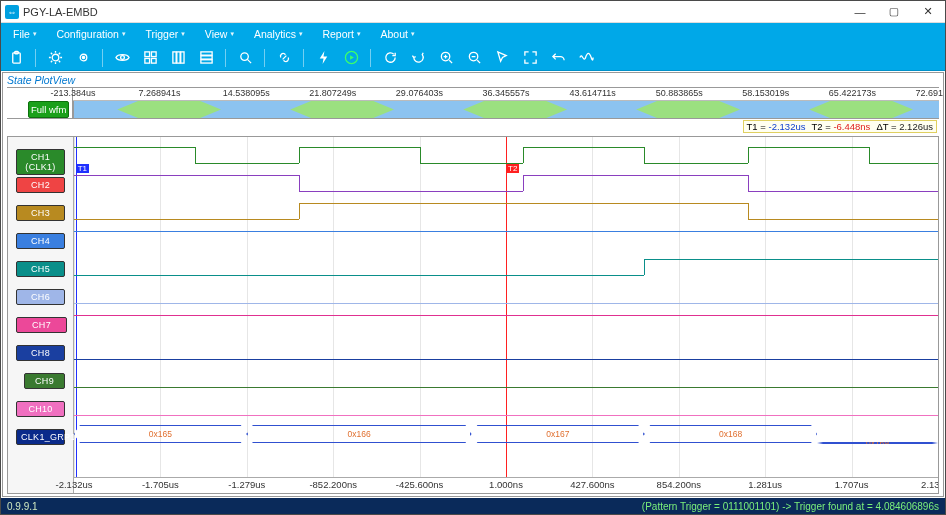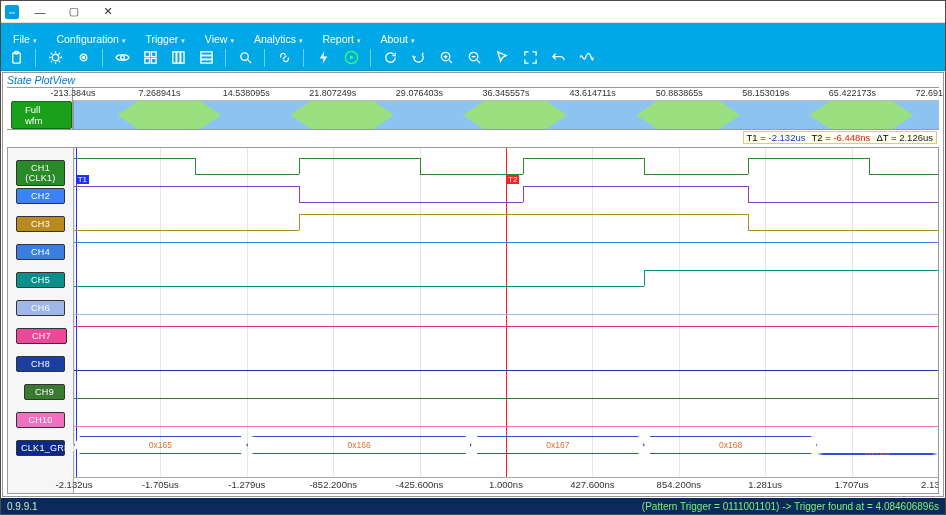--- a/index.html
+++ b/index.html
@@ -4,36 +4,36 @@
 <style>
   * { box-sizing: border-box; margin: 0; padding: 0; }
   html, body { width: 946px; height: 515px; font-family: "Segoe UI", Arial, sans-serif; font-size: 10px; background: #fff; }
   .window { width: 946px; height: 515px; border: 1px solid #4a4a4a; display: flex; flex-direction: column; background:#fff; }
   .titlebar { height: 22px; background: #fff; display: flex; align-items: center; border-bottom:1px solid #ddd;}
   .titlebar .icon { width:14px; height:14px; margin:0 4px; background:#00a0e0; border-radius:2px; display:flex; align-items:center; justify-content:center; color:#fff; font-size:9px;}
   .titlebar .title { flex:1; font-size:11px; color:#333; }
   .winbtns { display:flex; }
   .winbtn { width:34px; height:22px; display:flex; align-items:center; justify-content:center; font-size:11px; color:#333; }
   .menubar { height:22px; background:#00a8e8; display:flex; align-items:stretch; padding:0 2px; color:#fff; }
-  .menubar .mitem { padding:0 10px; display:flex; align-items:flex-end; font-size:10.5px; position:relative;}
+  .menubar .mitem { padding:0 10px; display:flex; align-items:center; font-size:10.5px; position:relative;}
   .menubar .mitem .dd { font-size:7px; margin-left:3px; opacity:.9;}
   .toolbar { height:26px; background:#00a8e8; display:flex; align-items:center; padding:0 4px; gap:6px; border-bottom:1px solid #0090c8;}
   .toolbar .tbtn { width:22px; height:22px; display:flex; align-items:center; justify-content:center; color:#fff; border-radius:2px; }
   .toolbar .sep { width:1px; height:18px; background:rgba(255,255,255,.45); margin:0 2px;}
   .toolbar svg { width:15px; height:15px; stroke:#fff; fill:none; stroke-width:1.4; }
   .toolbar .green svg { stroke:#3cff6a; }
   .body { flex:1; background:#fff; display:flex; flex-direction:column; border:1px solid #999; margin:1px; overflow:hidden;}
   .spv-label { color:#0078d0; font-size:10.5px; font-style:italic; padding:1px 4px; }
   
   .overview { display:flex; align-items:stretch; padding:0 4px;}
   .ov-labels { display:flex; border-top:1px solid #999; border-bottom:1px solid #999;}
   .ov-left { width:66px; background:#fff; border-right:1px solid #999; display:flex; flex-direction:column; }
   .ov-axis-spacer { height:13px; }
   .full-wfm { flex:1; display:flex; align-items:center; }
-  .full-wfm span { background:#1aa01a; border:1px solid #0c700c; color:#fff; font-size:9.5px; padding:2px 13px; border-radius:2px; margin-left:4px;}
+  .full-wfm span { background:#1aa01a; border:1px solid #0c700c; color:#fff; font-size:9.5px; padding:2px 2px; border-radius:2px; margin-left:21px;}
   .ov-right { flex:1; display:flex; flex-direction:column; }
   .ov-axis { height:13px; display:flex; align-items:center; border-bottom:1px solid #bbb; background:#fff; position:relative;}
   .ov-axis .tick { position:absolute; font-size:9px; color:#333; transform:translateX(-50%); top:0;}
   .ov-wave { flex:1; background:#8cc3f0; position:relative; height:24px; border-left:1px solid #999;}
   .ov-wave .shape { position:absolute; top:0; bottom:0; background:#9be080; }
   
   .dtrow { display:flex; justify-content:flex-end; padding:1px 6px;}
   .dtbox { border:1px solid #e0d060; background:#fffff0; padding:0 3px; font-size:9.5px; display:flex; gap:6px;}
   .dtbox .t1 { color:#1040d0; }
   .dtbox .t2 { color:#e02020; }
@@ -62,20 +62,21 @@
   .statusbar { height:16px; background:#0a2a5a; color:#cfe8c0; display:flex; align-items:center; padding:0 6px; font-size:10px; justify-content:space-between;}
   .statusbar .right { color:#7bf07b; }
 </style>
 </head>
 <body>
 
 <div class="window">
 
   <div class="titlebar">
     <div class="icon">⇔</div>
+    <div class="title">PGY-LA-EMBD</div>
     <div class="winbtns">
       <div class="winbtn">—</div>
       <div class="winbtn">▢</div>
       <div class="winbtn">✕</div>
     </div>
   </div>
 
   <div class="menubar" id="menubar">
       <div class="mitem">File<span class="dd">▾</span></div>
       <div class="mitem">Configuration<span class="dd">▾</span></div>
@@ -245,21 +246,21 @@
       <div class="dtbox">
         <span><span>T1 =</span> <span class="t1">-2.132us</span></span>
         <span><span>T2 =</span> <span class="t2">-6.448ns</span></span>
         <span><span>ΔT =</span> <span class="dt">2.126us</span></span>
       </div>
     </div>
 
     <div class="main">
       <div class="ch-col" id="chcol" style="position: relative;">
           <div class="ch-badge" style="background: rgb(42, 138, 42); position: absolute; left: 4px; right: 4px; top: 10px;">CH1 (CLK1)</div>
-          <div class="ch-badge" style="background: #3b82f6; position: absolute; left: 4px; right: 4px; top: 38px;">CH2</div>
+          <div class="ch-badge" style="background: #ef4444; position: absolute; left: 4px; right: 4px; top: 38px;">CH2</div>
           <div class="ch-badge" style="background: rgb(184, 138, 32); position: absolute; left: 4px; right: 4px; top: 66px;">CH3</div>
           <div class="ch-badge" style="background: rgb(58, 127, 224); position: absolute; left: 4px; right: 4px; top: 94px;">CH4</div>
           <div class="ch-badge" style="background: rgb(10, 143, 138); position: absolute; left: 4px; right: 4px; top: 122px;">CH5</div>
           <div class="ch-badge" style="background: rgb(159, 182, 232); position: absolute; left: 4px; right: 4px; top: 150px;">CH6</div>
           <div class="ch-badge" style="background: #ec4899; position: absolute; left: 4px; right: 2px; top: 178px;">CH7</div>
           <div class="ch-badge" style="background: rgb(26, 63, 160); position: absolute; left: 4px; right: 4px; top: 206px;">CH8</div>
           <div class="ch-badge" style="background: rgb(58, 122, 48); position: absolute; left: 12px; right: 4px; top: 234px;">CH9</div>
           <div class="ch-badge" style="background: rgb(240, 112, 192); position: absolute; left: 4px; right: 4px; top: 262px;">CH10</div>
           <div class="ch-badge" style="background: rgb(10, 42, 138); position: absolute; left: 4px; right: 4px; top: 290px;">CLK1_GRP1</div>
         </div>

